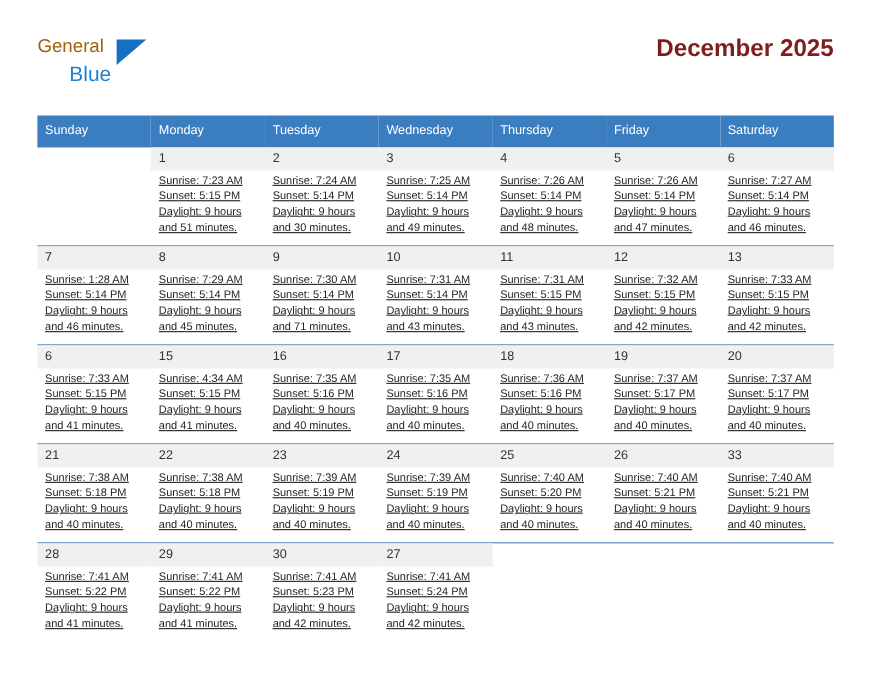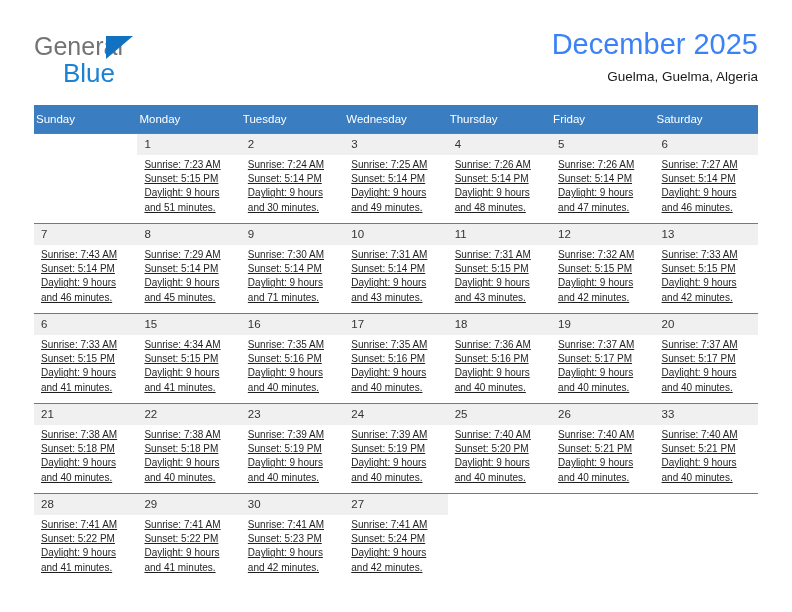--- a/index.html
+++ b/index.html
@@ -33,53 +33,54 @@
     position: absolute;
     left: 0;
     top: 4px;
     width: 190px;
     height: 56px;
   }
   .logo-general {
     position: absolute;
     left: 0;
     top: 0;
-    font-size: 25px;
+    font-size: 17px;
     letter-spacing: 0px;
-    color: #737373;
+    color: #a16207;
     font-family: "Liberation Sans", sans-serif;
   }
   .logo-tri {
     position: absolute;
     left: 72px;
     top: 4px;
     width: 0;
     height: 0;
     border-left: 27px solid #1271c0;
     border-bottom: 23px solid transparent;
   }
   .logo-blue {
     position: absolute;
     left: 29px;
     top: 26px;
-    font-size: 26px;
+    font-size: 19px;
     color: #1b82d2;
     font-family: "Liberation Sans", sans-serif;
   }
   .title-block {
     position: absolute;
     right: 0;
     top: 0;
     text-align: right;
   }
   .cal-title {
-    font-size: 29px;
-    color: #3b82f6;
+    font-size: 22px;
+    color: #7f1d1d;
     line-height: 32px;
     white-space: nowrap;
+    font-weight: bold;
   }
   .cal-subtitle {
     font-size: 13.5px;
     color: #1a1a1a;
     line-height: 20px;
     margin-top: 7px;
     white-space: nowrap;
   }
 
   
@@ -90,21 +91,21 @@
     width: 724px;
     border-collapse: collapse;
     table-layout: fixed;
   }
   .calendar th {
     background: #3a7dc0;
     color: #ffffff;
     font-size: 11.5px;
     font-weight: normal;
     text-align: left;
-    padding: 5px 0 5px 2px;
+    padding: 5px 0 5px 7px;
     height: 18px;
     border: none;
   }
   .calendar td {
     vertical-align: top;
     padding: 0;
     border-top: 1px solid #4a82bd;
     height: 89px;
     width: 103.4px;
     background: #ffffff;
@@ -139,21 +140,20 @@
   <div class="header">
 
     <div class="logo">
       <span class="logo-general">General</span>
       <span class="logo-tri"></span>
       <span class="logo-blue">Blue</span>
     </div>
 
     <div class="title-block">
       <div class="cal-title">December 2025</div>
-      <div class="cal-subtitle">Guelma, Guelma, Algeria</div>
     </div>
 
   </div>
 
   <table class="calendar">
     <thead>
       <tr>
         <th>Sunday</th>
         <th>Monday</th>
         <th>Tuesday</th>
@@ -243,21 +243,21 @@
           </div>
         </div>
           </td>
       </tr>
 
       <tr>
         <td>
             <div class="cell-inner">
           <div class="day-num">7</div>
           <div class="day-info">
-            <div>Sunrise: 7:43 AM</div>
+            <div>Sunrise: 1:28 AM</div>
             <div>Sunset: 5:14 PM</div>
             <div>Daylight: 9 hours</div>
             <div>and 46 minutes.</div>
           </div>
         </div>
           </td>
         <td>
             <div class="cell-inner">
           <div class="day-num">8</div>
           <div class="day-info">

